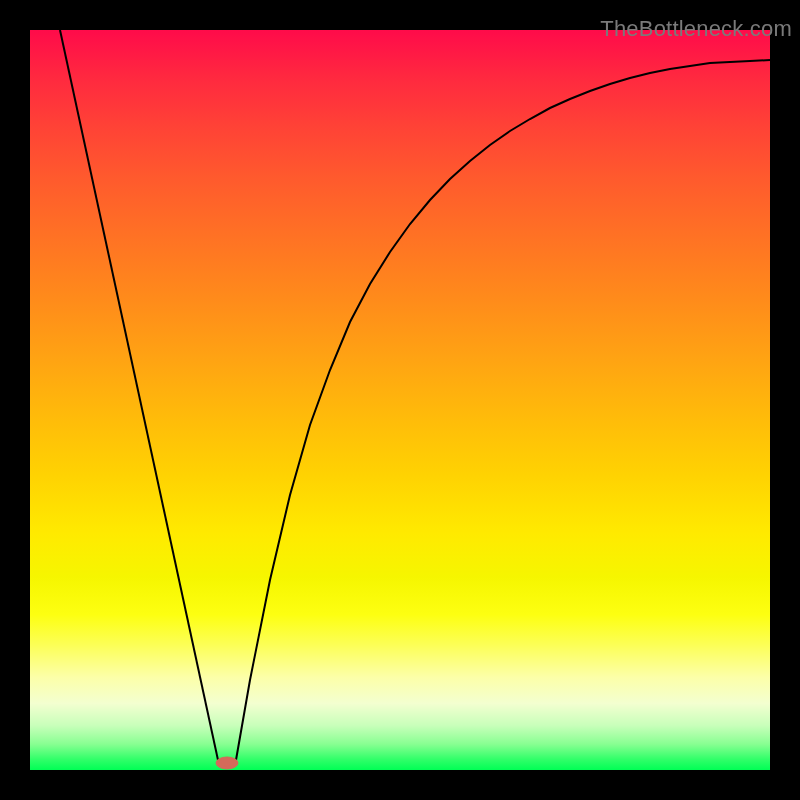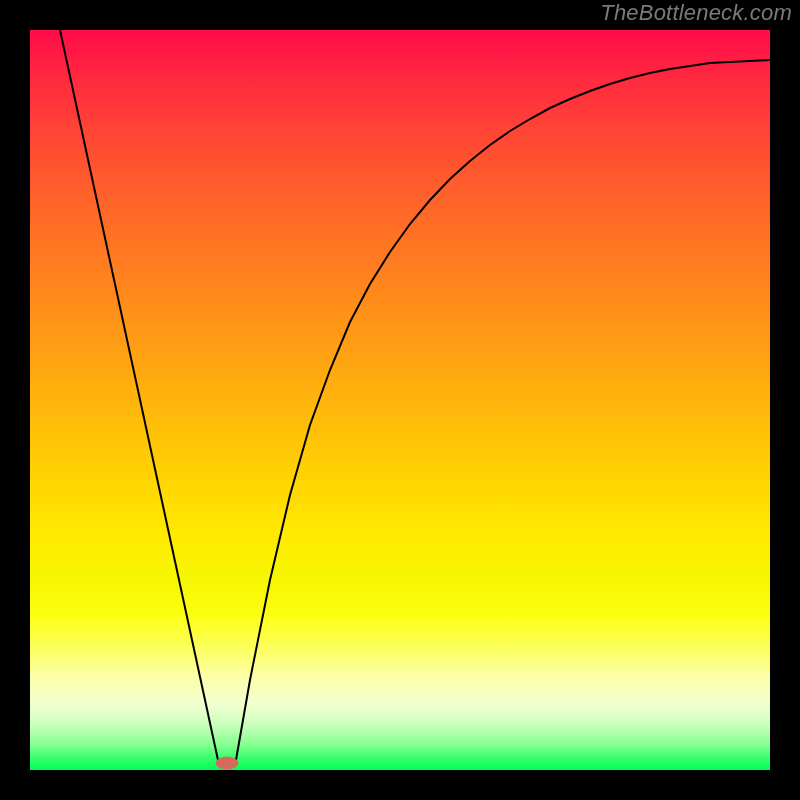--- a/index.html
+++ b/index.html
@@ -42,27 +42,26 @@
     position: absolute;
     left: 0;
     top: 0;
     width: 740px;
     height: 740px;
   }
   .curve { stroke: #000; stroke-width: 2; fill: none; }
   .marker { fill: #d56a5a; stroke: #d56a5a; }
   .watermark {
     position: absolute;
-    top: 0;
+    top: 16px;
     right: 8px;
     font-family: Arial, Helvetica, sans-serif;
     font-size: 22px;
     color: #7a7a7a;
     letter-spacing: 0.2px;
-    font-style: italic;
   }
 </style>
 </head>
 <body>
 
 <div class="frame">
   <div class="plot-area">
     <svg class="svg-layer" viewBox="0 0 740 740" preserveAspectRatio="none">
       <path id="curve-left" class="curve" d="M30 0 L188 730"></path>
       <path id="curve-right" class="curve" d="M206 730 L220 650 L240 550 L260 465 L280 395 L300 340 L320 292 L340 254 L360 222 L380 194 L400 170 L420 149 L440 131 L460 115 L480 101 L500 89 L520 78 L540 69 L560 61 L580 54 L600 48 L620 43 L640 39 L660 36 L680 33 L700 32 L720 31 L740 30"></path>

